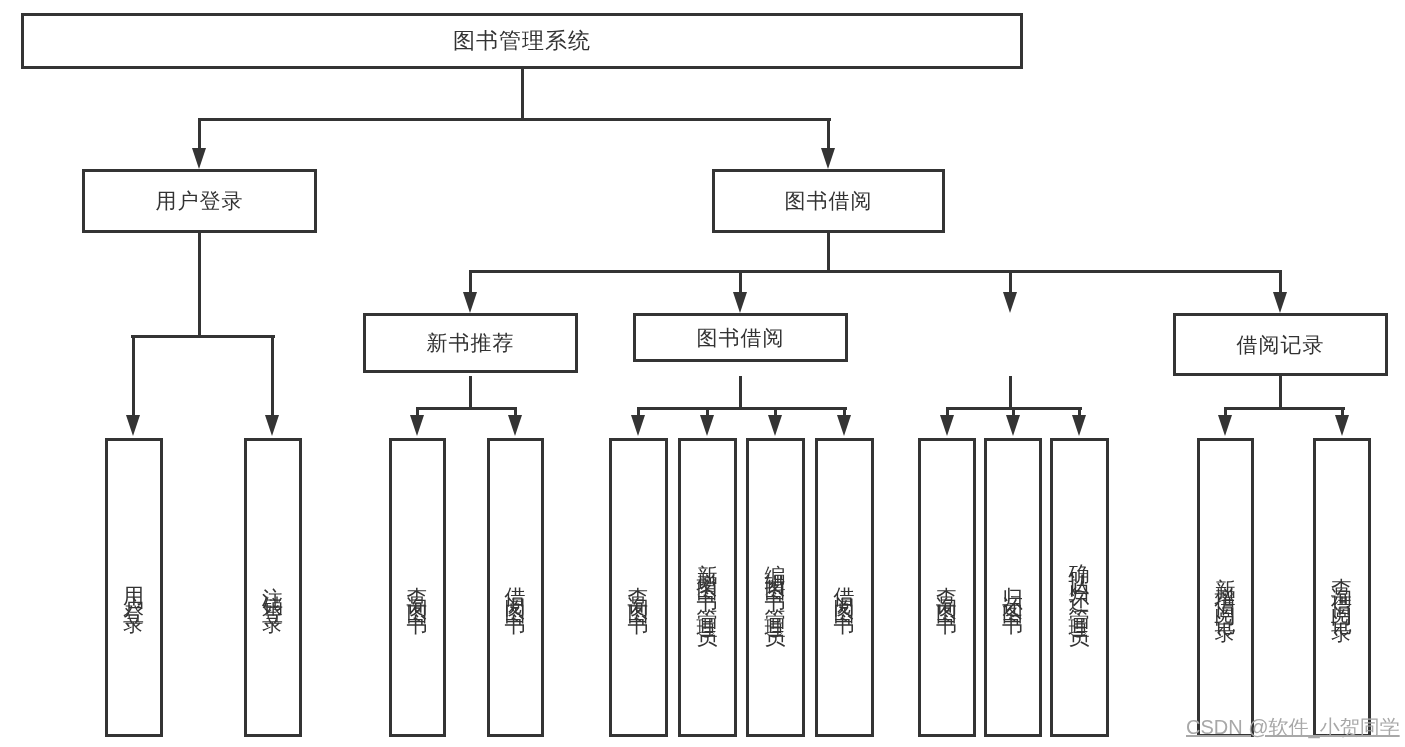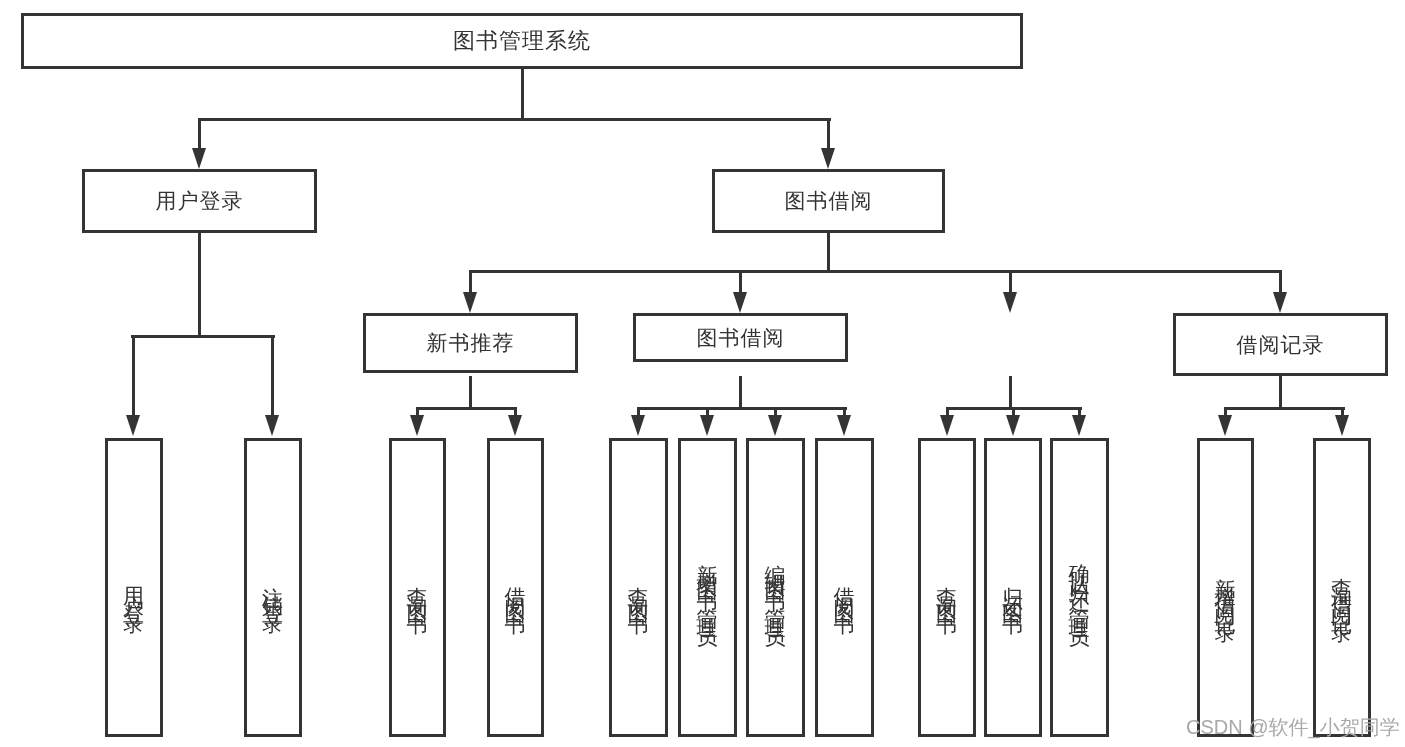--- a/index.html
+++ b/index.html
@@ -24,21 +24,21 @@
   }
   .line { position:absolute; background:var(--line,#343434); }
   .arrowhead {
     position:absolute; width:0; height:0;
     border-left:7px solid transparent;
     border-right:7px solid transparent;
     border-top:21px solid var(--line,#343434);
   }
   .watermark {
     position:absolute; left:1186px; top:714px;
-    color:var(--watermark_text,#a8a8a8); font-size:20px; white-space:nowrap;
+    color:var(--watermark_text,#a8a8a8); font-size:20px; white-space:nowrap;text-decoration:underline;
   }
 </style>
 </head>
 <body>
 
 <div class="canvas">
 
   <div class="box" style="left:21px;top:13px;width:1002px;height:56px">
     <span class="hlabel root-label">图书管理系统</span>
   </div>

